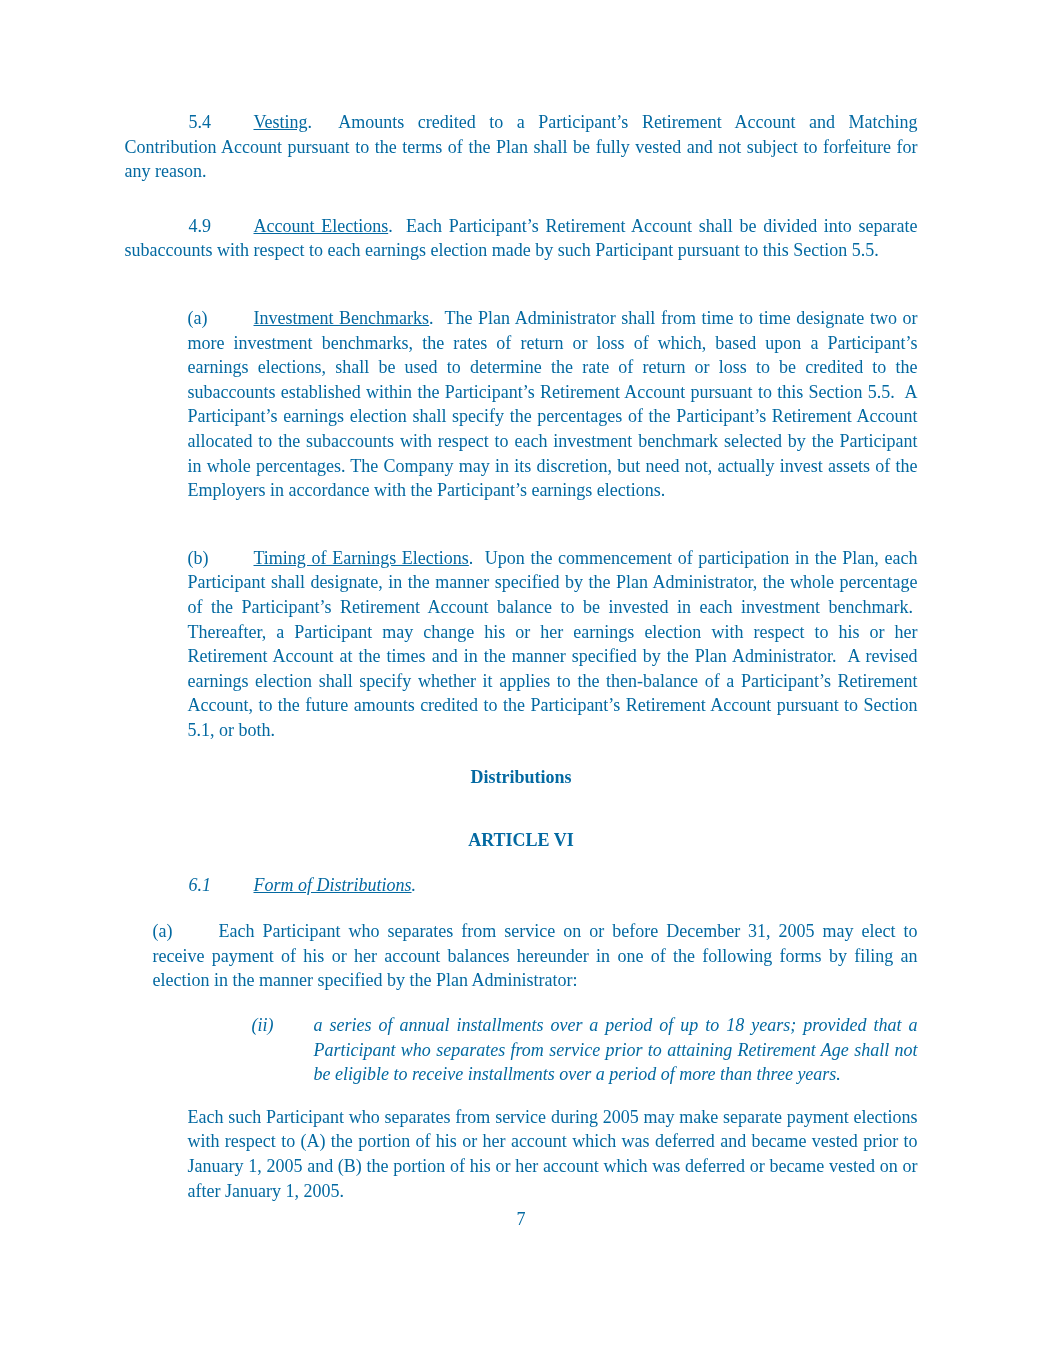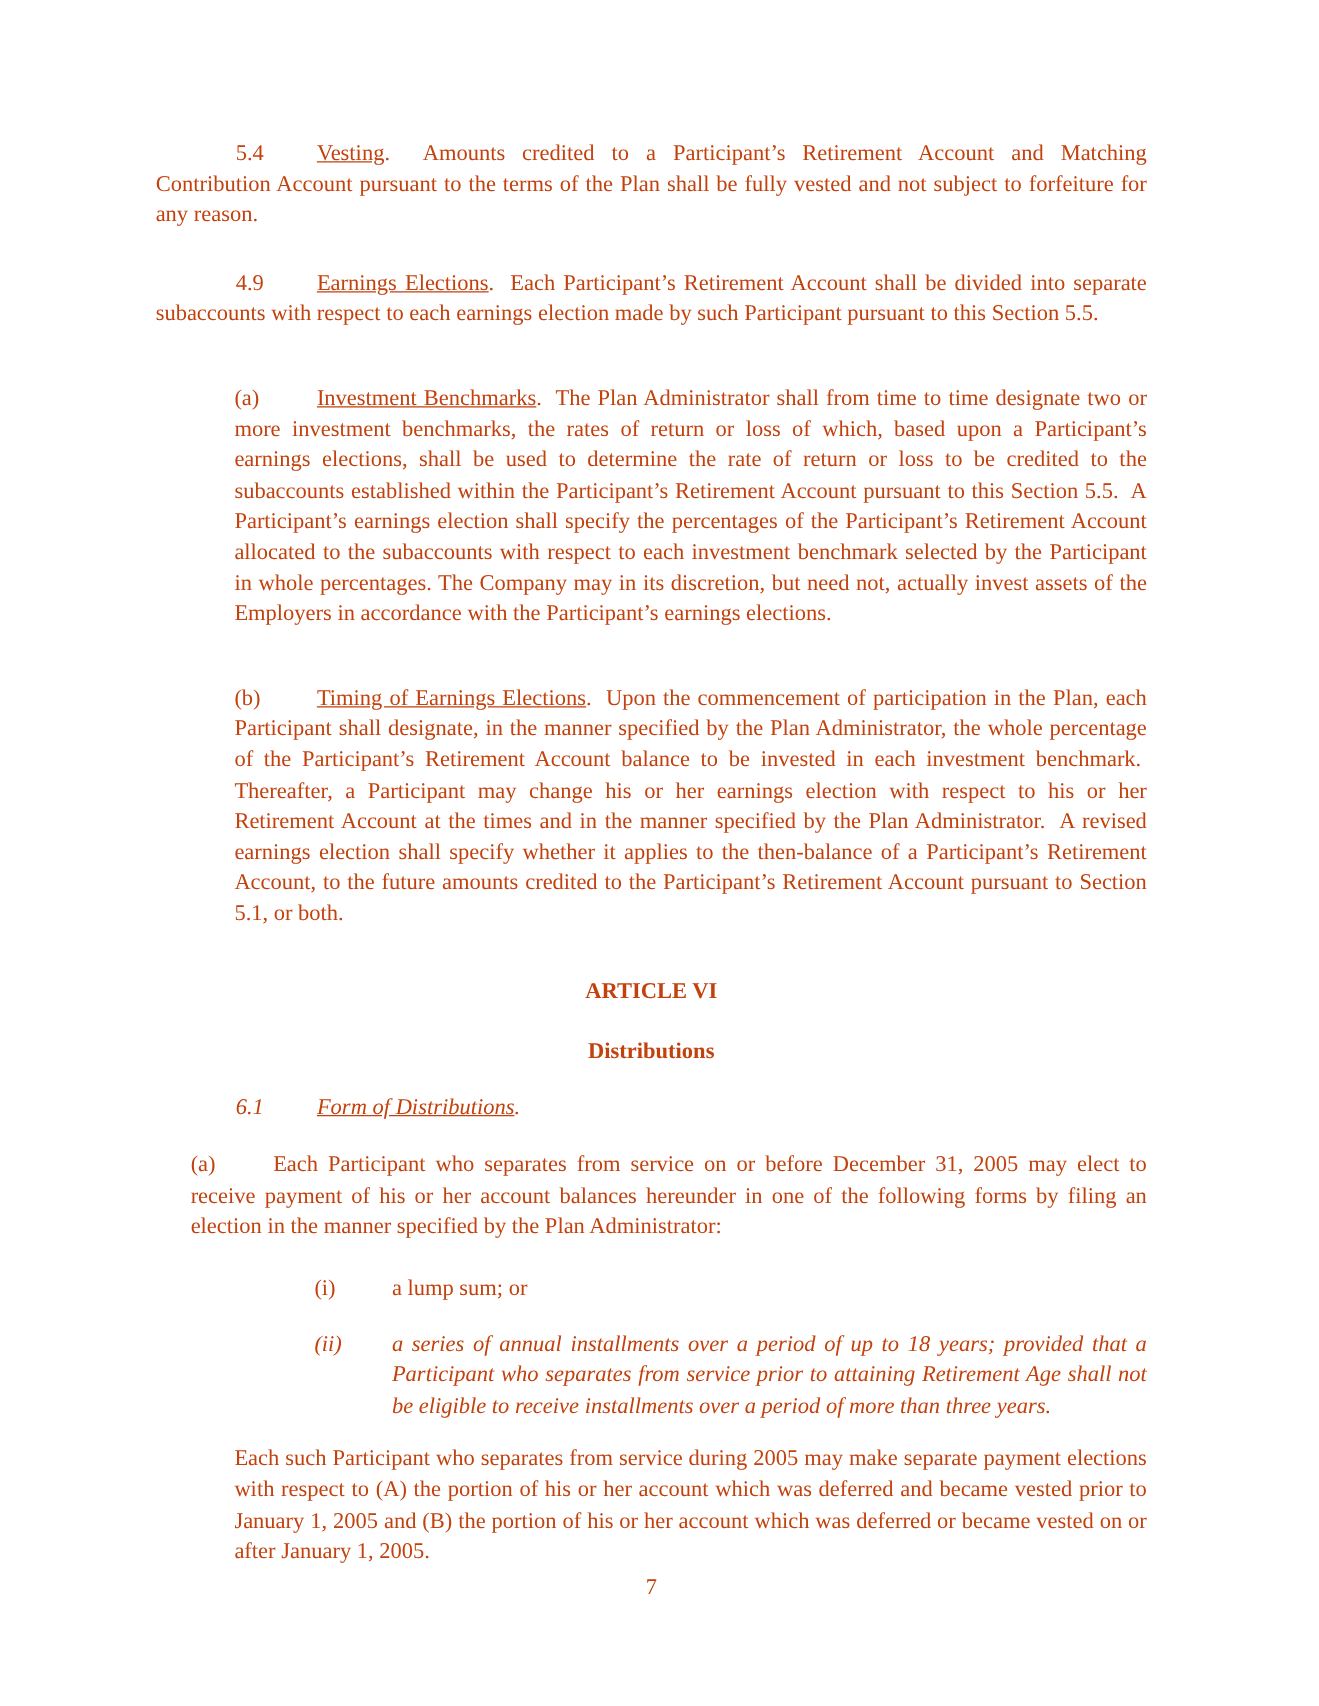--- a/index.html
+++ b/index.html
@@ -2,21 +2,21 @@
 <html><head>
 <meta charset="utf-8">
 <style>
   html, body { margin: 0; padding: 0; background: #ffffff; }
   .page {
     position: relative;
     width: 1048px;
     height: 1365px;
     margin: 0 auto;
     background: #ffffff;
-    color: #c2410c;
+    color: #0369a1;
     font-family: "Liberation Serif", "DejaVu Serif", serif;
     font-size: 18px;
     line-height: 24.6px;
     box-sizing: border-box;
     padding: 110px 134px 0 121px;
     text-align: justify;
   }
   p { margin: 0; }
   .u { text-decoration: underline; }
   .num { display: inline-block; }
@@ -41,35 +41,34 @@
   .mt18 { margin-top: 18px; }
   .mt4  { margin-top: 4px; }
 </style>
 </head>
 <body>
 
 <div class="page">
 
   <p class="sec"><span class="num">5.4</span><span class="u">Vesting</span><span>.&nbsp; Amounts credited to a Participant’s Retirement Account and Matching Contribution Account pursuant to the terms of the Plan shall be fully vested and not subject to forfeiture for any reason.</span></p>
 
-  <p class="sec mt30"><span class="num">4.9</span><span class="u">Earnings Elections</span><span>.&nbsp; Each Participant’s Retirement Account shall be divided into separate subaccounts with respect to each earnings election made by such Participant pursuant to this Section 5.5.</span></p>
+  <p class="sec mt30"><span class="num">4.9</span><span class="u">Account Elections</span><span>.&nbsp; Each Participant’s Retirement Account shall be divided into separate subaccounts with respect to each earnings election made by such Participant pursuant to this Section 5.5.</span></p>
 
   <p class="sub mt28"><span class="num">(a)</span><span class="u">Investment Benchmarks</span><span>.&nbsp; The Plan Administrator shall from time to time designate two or more investment benchmarks, the rates of return or loss of which, based upon a Participant’s earnings elections, shall be used to determine the rate of return or loss to be credited to the subaccounts established within the Participant’s Retirement Account pursuant to this Section 5.5.&nbsp; A Participant’s earnings election shall specify the percentages of the Participant’s Retirement Account allocated to the subaccounts with respect to each investment benchmark selected by the Participant in whole percentages. The Company may in its discretion, but need not, actually invest assets of the Employers in accordance with the Participant’s earnings elections.</span></p>
 
   <p class="sub mt28"><span class="num">(b)</span><span class="u">Timing of Earnings Elections</span><span>.&nbsp; Upon the commencement of participation in the Plan, each Participant shall designate, in the manner specified by the Plan Administrator, the whole percentage of the Participant’s Retirement Account balance to be invested in each investment benchmark.&nbsp; Thereafter, a Participant may change his or her earnings election with respect to his or her Retirement Account at the times and in the manner specified by the Plan Administrator.&nbsp; A revised earnings election shall specify whether it applies to the then-balance of a Participant’s Retirement Account, to the future amounts credited to the Participant’s Retirement Account pursuant to Section 5.1, or both.</span></p>
 
+  <p class="h mt23">Distributions</p>
+
   <p class="h mt38">ARTICLE VI</p>
-
-  <p class="h mt23">Distributions</p>
 
   <p class="sec mt20"><span class="num">6.1</span><span class="u">Form of Distributions</span><span>.</span></p>
 
   <p class="sub mt22"><span class="num">(a)</span><span>Each Participant who separates from service on or before December 31, 2005 may elect to receive payment of his or her account balances hereunder in one of the following forms by filing an election in the manner specified by the Plan Administrator:</span></p>
 
-  <p class="item mt25"><span class="num">(i)</span><span>a lump sum; or</span></p>
 
   <p class="item mt20"><span class="num">(ii)</span><span>a series of annual installments over a period of up to 18 years; provided that a Participant who separates from service prior to attaining Retirement Age shall not be eligible to receive installments over a period of more than three years.</span></p>
 
   <p class="sub mt18">Each such Participant who separates from service during 2005 may make separate payment elections with respect to (A) the portion of his or her account which was deferred and became vested prior to January 1, 2005 and (B) the portion of his or her account which was deferred or became vested on or after January 1, 2005.</p>
 
   <p class="pageno mt4">7</p>
 
 </div>
 
 </body></html>

